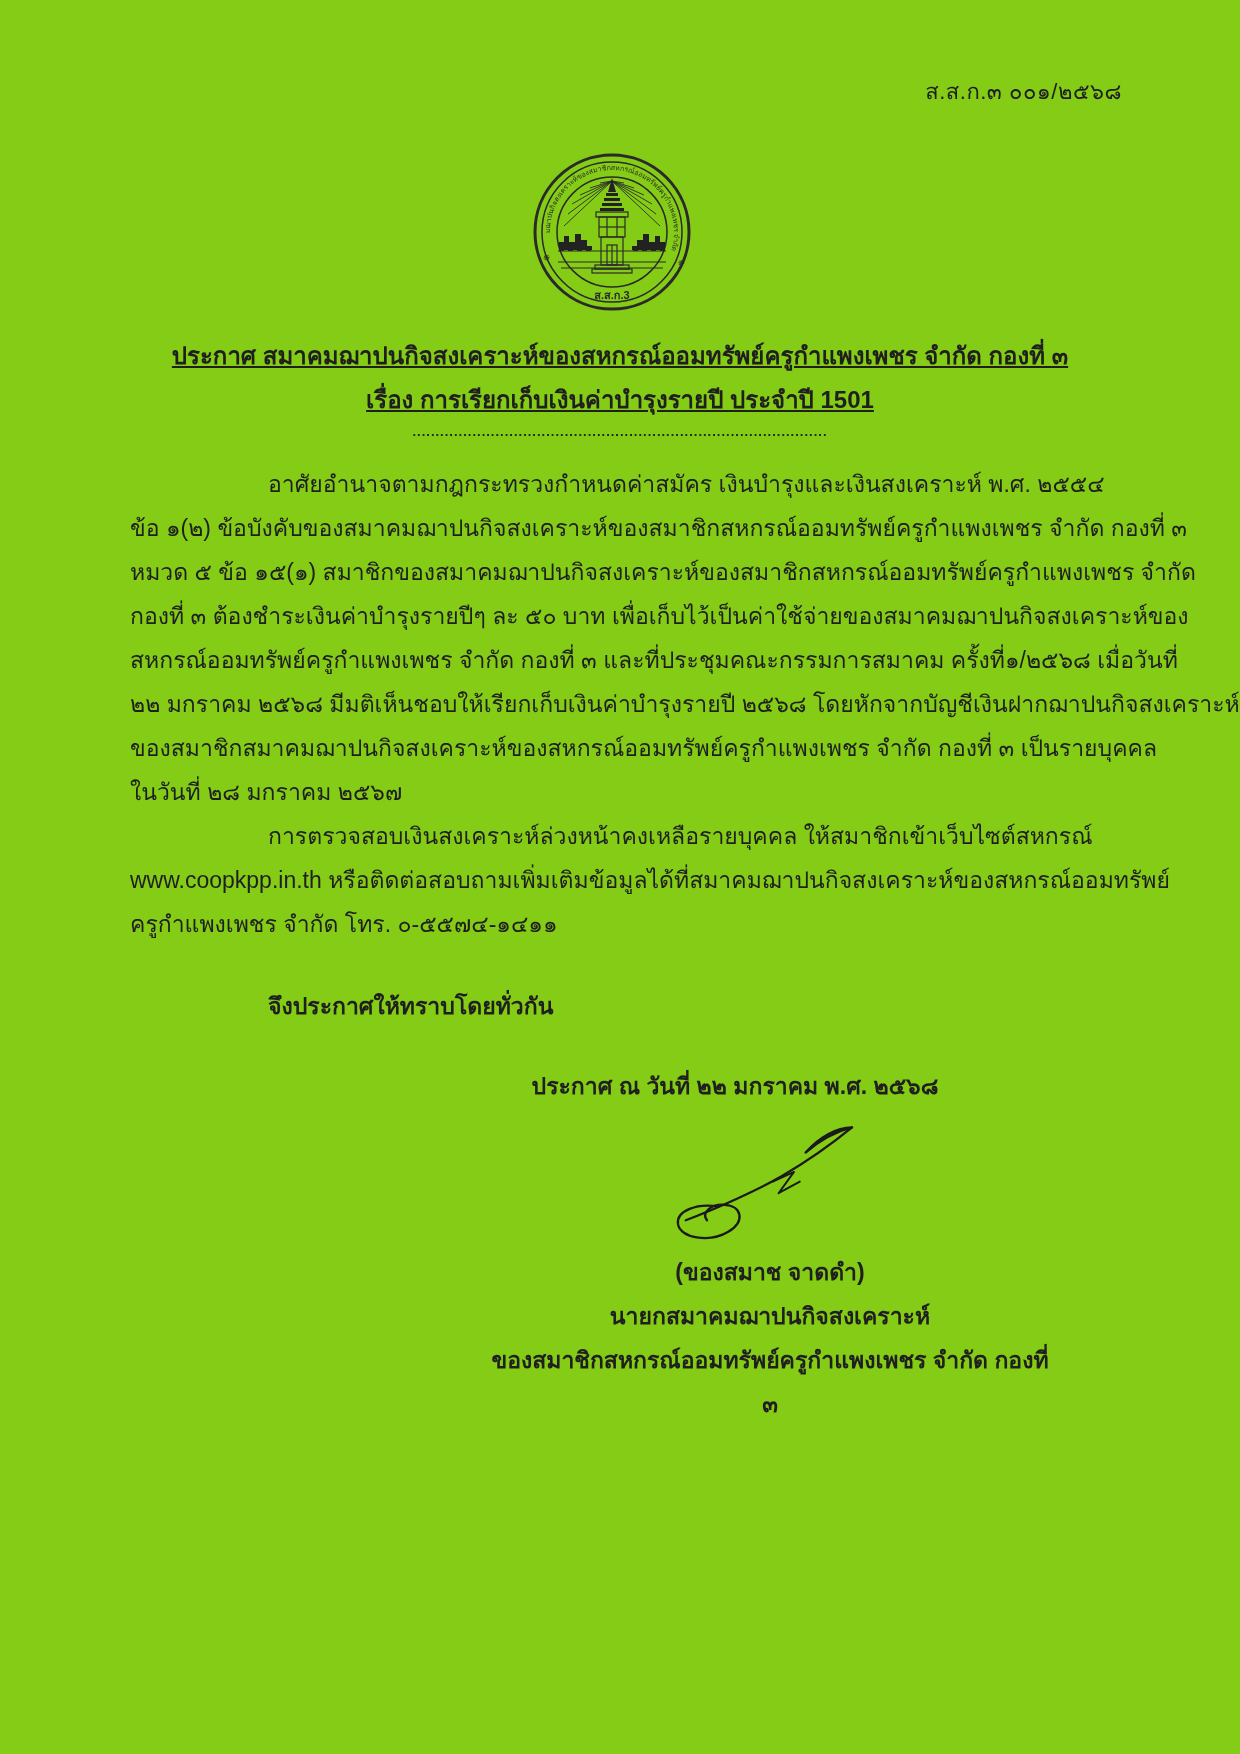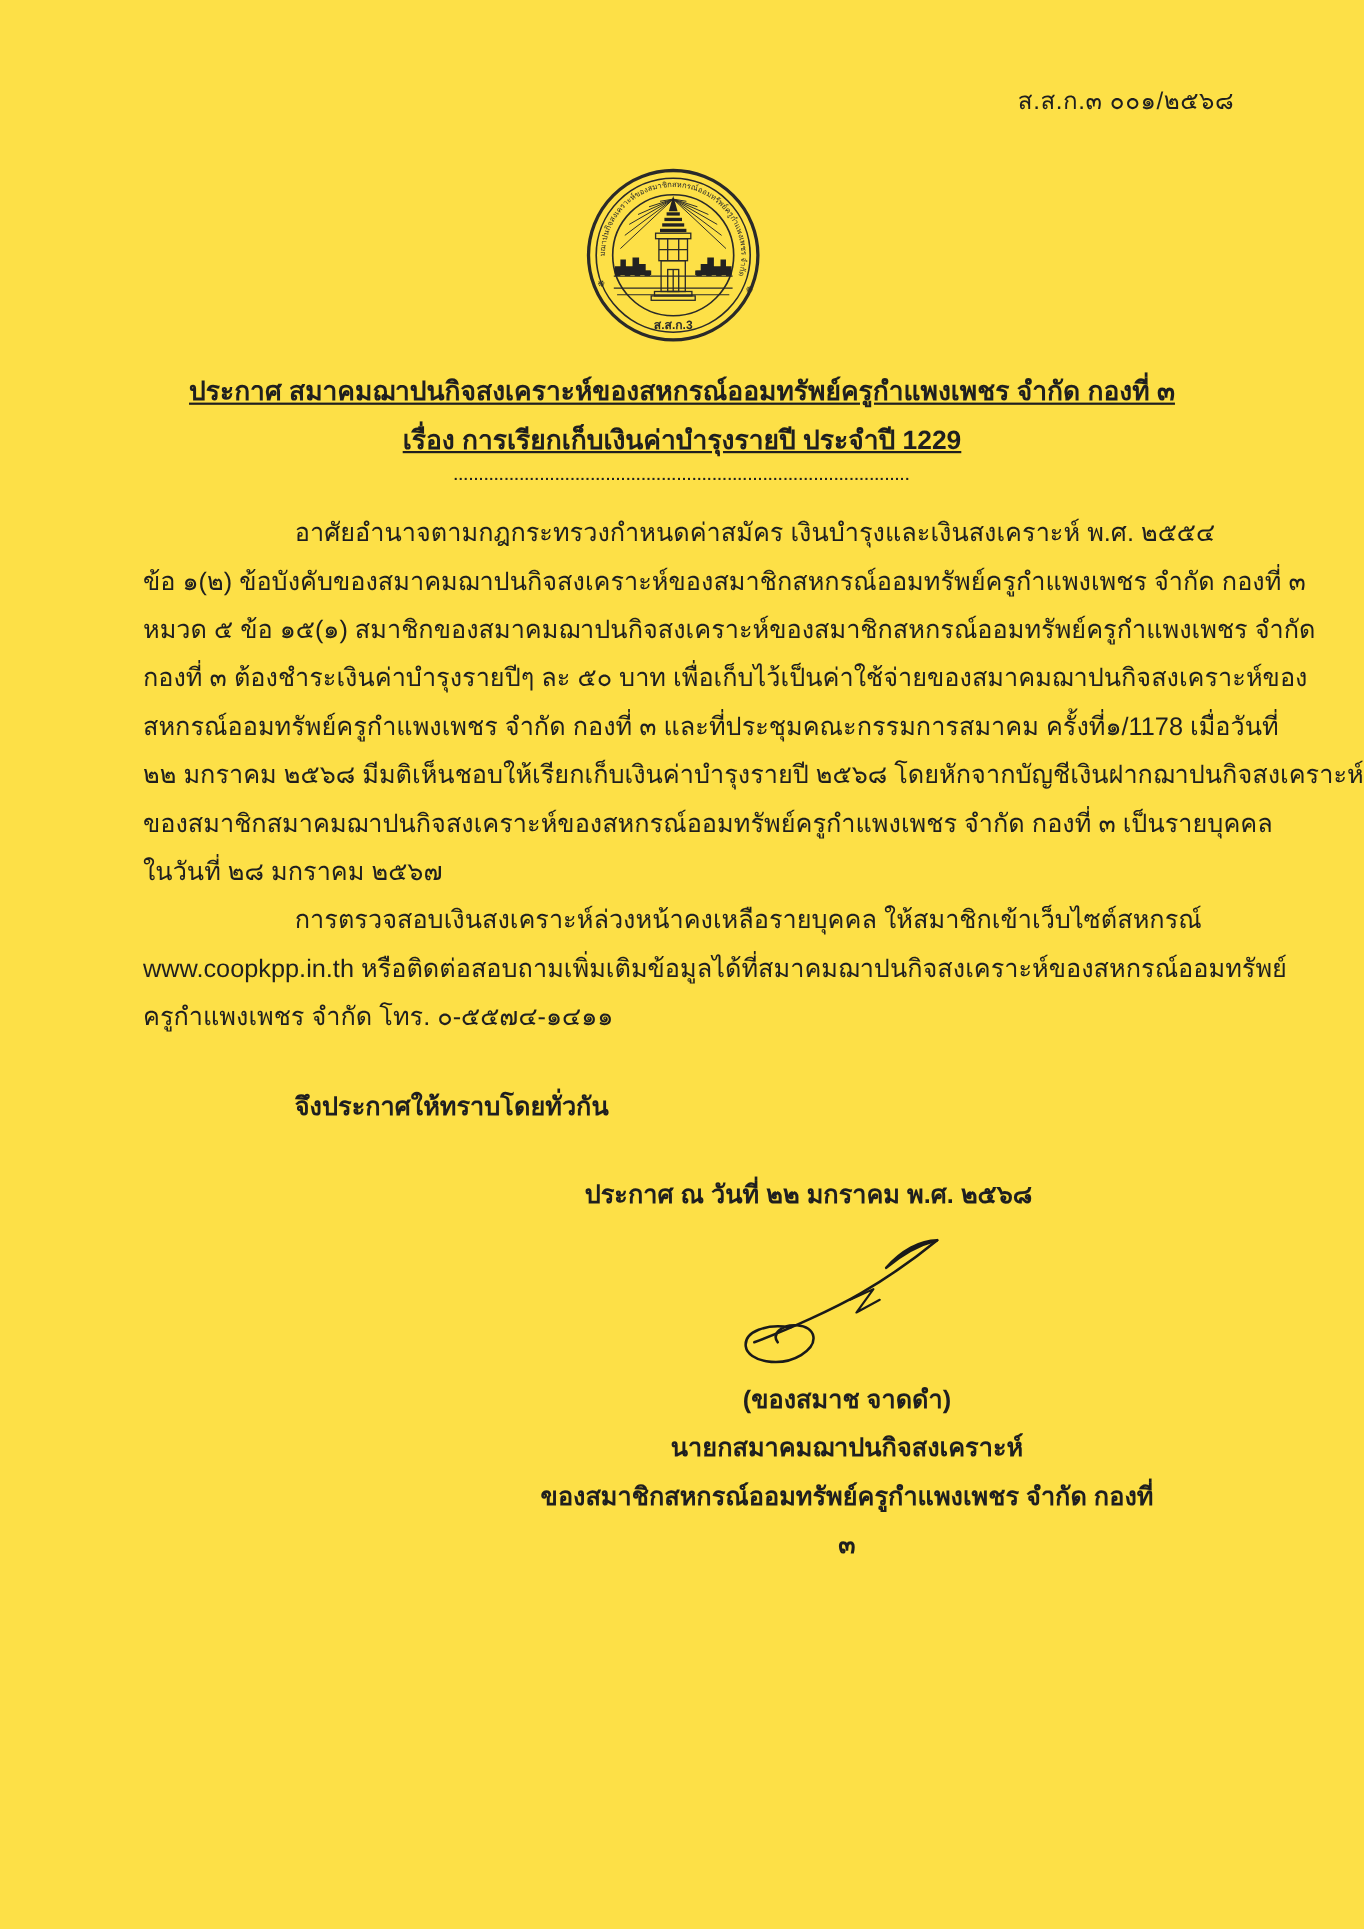--- a/index.html
+++ b/index.html
@@ -1,21 +1,21 @@
 <!DOCTYPE html>
 <html><head>
 <meta charset="utf-8">
 <style>
   html, body { margin: 0; padding: 0; background: #e8e8e8; }
   .page {
     position: relative;
     width: 1240px;
     height: 1754px;
     margin: 0 auto;
-    background: #fde047;
+    background: #84cc16;
     font-family: "Liberation Sans", "DejaVu Sans", sans-serif;
     color: #1f1f1f;
     overflow: hidden;
   }
   .ref-number {
     position: absolute;
     top: 74px;
     right: 118px;
     font-size: 22px;
     letter-spacing: 0.5px;
@@ -160,29 +160,29 @@
         <rect x="65" y="115" width="34" height="4"></rect>
         <rect x="62" y="119" width="40" height="4"></rect>
       </g>
       <text x="17" y="112" font-size="8" fill="#2a2a2a" transform="rotate(-55 17 112)">❋</text>
       <text x="147" y="112" font-size="8" fill="#2a2a2a" transform="rotate(55 147 112)">❋</text>
       <text x="82" y="149" text-anchor="middle" font-size="11" font-weight="bold" fill="#2a2a2a">ส.ส.ก.3</text>
     </svg>
   </div>
 
   <div class="title-line title-1">ประกาศ สมาคมฌาปนกิจสงเคราะห์ของสหกรณ์ออมทรัพย์ครูกำแพงเพชร จำกัด กองที่ ๓</div>
-  <div class="title-line title-2">เรื่อง  การเรียกเก็บเงินค่าบำรุงรายปี ประจำปี 1229</div>
+  <div class="title-line title-2">เรื่อง  การเรียกเก็บเงินค่าบำรุงรายปี ประจำปี 1501</div>
   <div class="dots">..........................................................................................</div>
 
   <div class="body-text">
     <div class="line indent">อาศัยอำนาจตามกฎกระทรวงกำหนดค่าสมัคร เงินบำรุงและเงินสงเคราะห์ พ.ศ. ๒๕๕๔</div>
     <div class="line">ข้อ ๑(๒) ข้อบังคับของสมาคมฌาปนกิจสงเคราะห์ของสมาชิกสหกรณ์ออมทรัพย์ครูกำแพงเพชร  จำกัด  กองที่ ๓</div>
     <div class="line">หมวด ๕ ข้อ ๑๕(๑) สมาชิกของสมาคมฌาปนกิจสงเคราะห์ของสมาชิกสหกรณ์ออมทรัพย์ครูกำแพงเพชร  จำกัด</div>
     <div class="line">กองที่ ๓ ต้องชำระเงินค่าบำรุงรายปีๆ ละ ๕๐ บาท เพื่อเก็บไว้เป็นค่าใช้จ่ายของสมาคมฌาปนกิจสงเคราะห์ของ</div>
-    <div class="line">สหกรณ์ออมทรัพย์ครูกำแพงเพชร  จำกัด  กองที่ ๓ และที่ประชุมคณะกรรมการสมาคม  ครั้งที่๑/1178  เมื่อวันที่</div>
+    <div class="line">สหกรณ์ออมทรัพย์ครูกำแพงเพชร  จำกัด  กองที่ ๓ และที่ประชุมคณะกรรมการสมาคม  ครั้งที่๑/๒๕๖๘  เมื่อวันที่</div>
     <div class="line">๒๒ มกราคม ๒๕๖๘ มีมติเห็นชอบให้เรียกเก็บเงินค่าบำรุงรายปี ๒๕๖๘  โดยหักจากบัญชีเงินฝากฌาปนกิจสงเคราะห์</div>
     <div class="line">ของสมาชิกสมาคมฌาปนกิจสงเคราะห์ของสหกรณ์ออมทรัพย์ครูกำแพงเพชร  จำกัด  กองที่ ๓  เป็นรายบุคคล</div>
     <div class="line">ในวันที่ ๒๘ มกราคม ๒๕๖๗</div>
     <div class="line indent">การตรวจสอบเงินสงเคราะห์ล่วงหน้าคงเหลือรายบุคคล ให้สมาชิกเข้าเว็บไซต์สหกรณ์</div>
     <div class="line">www.coopkpp.in.th   หรือติดต่อสอบถามเพิ่มเติมข้อมูลได้ที่สมาคมฌาปนกิจสงเคราะห์ของสหกรณ์ออมทรัพย์</div>
     <div class="line">ครูกำแพงเพชร จำกัด โทร. ๐-๕๕๗๔-๑๔๑๑</div>
   </div>
 
   <div class="closing">จึงประกาศให้ทราบโดยทั่วกัน</div>
 

